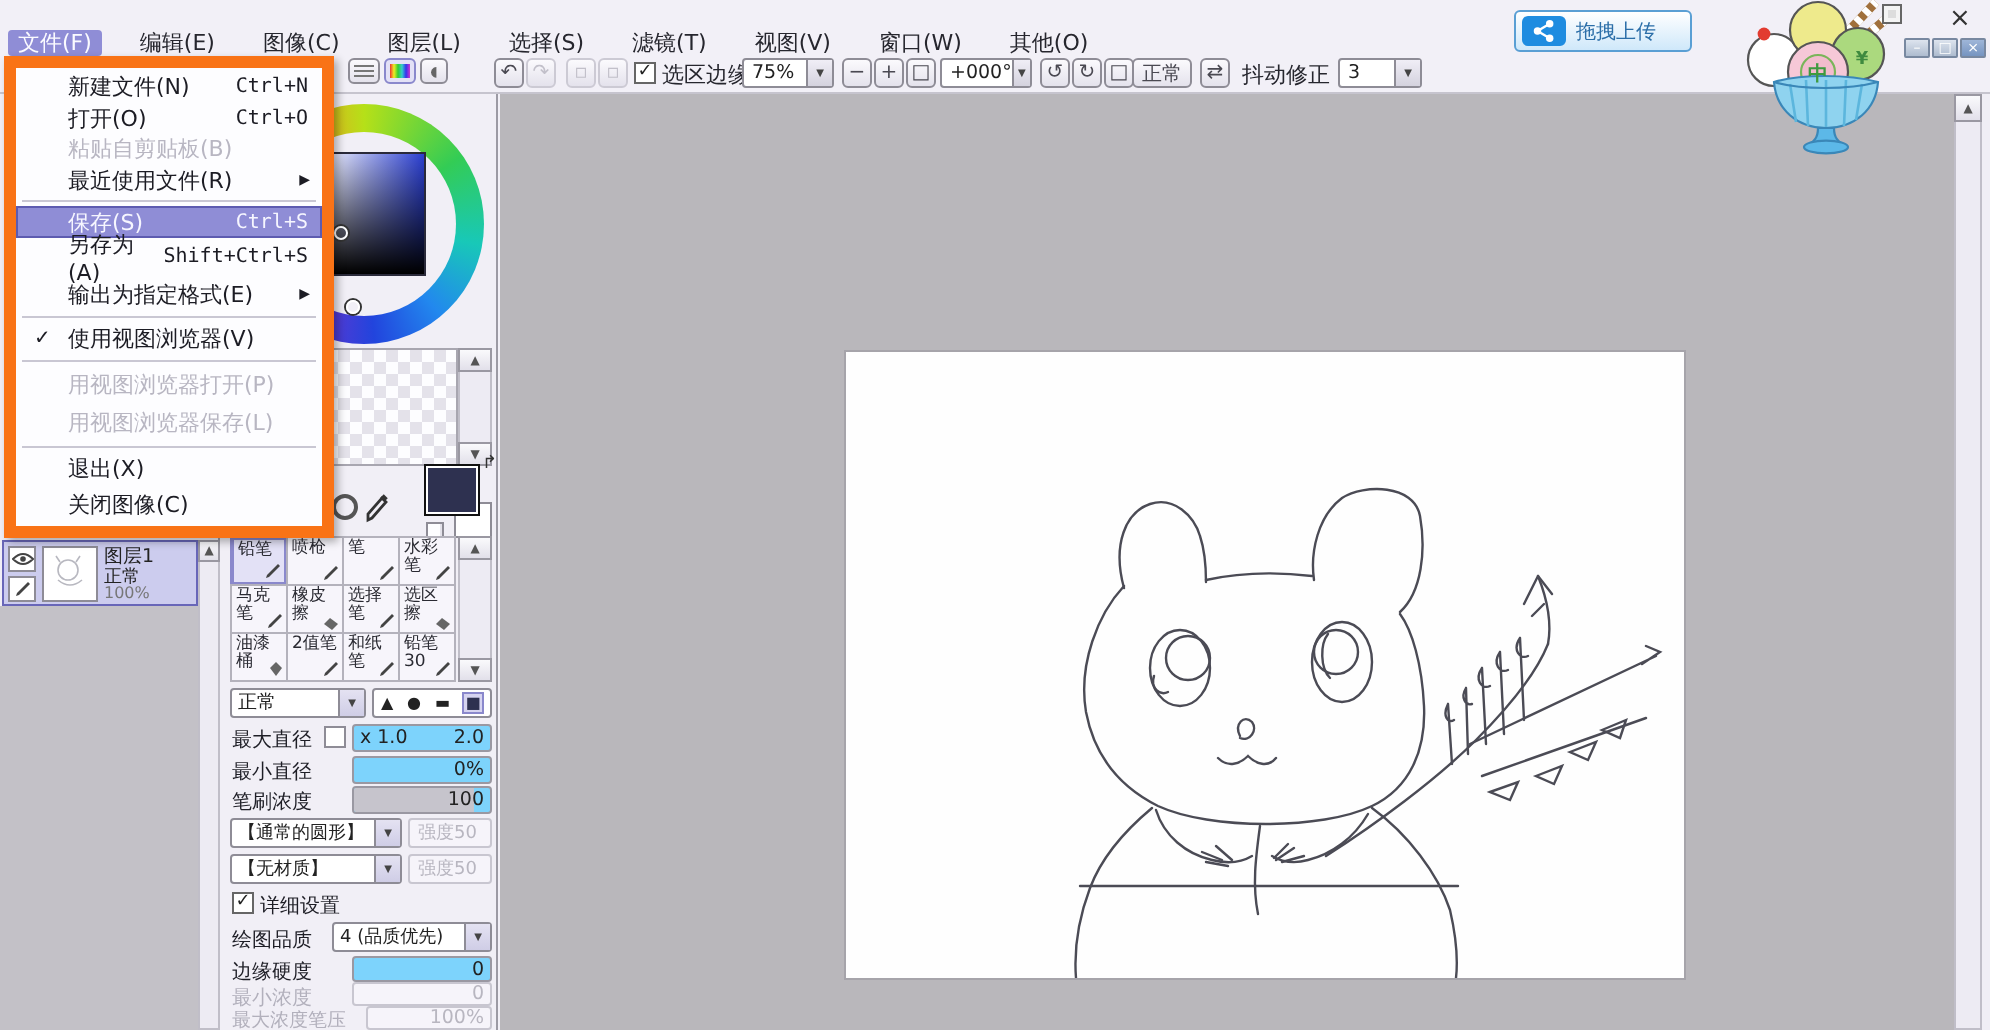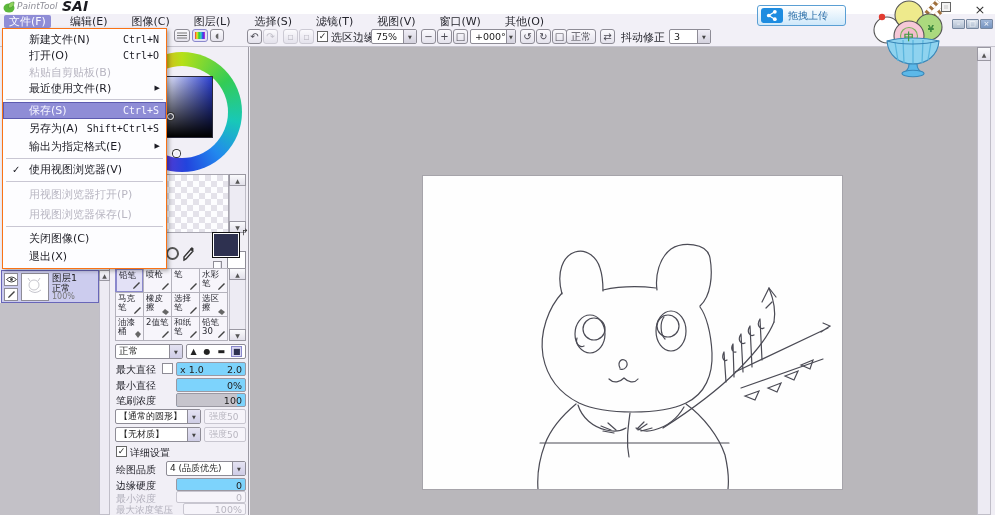--- a/index.html
+++ b/index.html
@@ -21,21 +21,21 @@
   .tbtn.gray{color:#c2c0ca;border-color:#cccad4;}
   .dd{position:absolute;box-sizing:border-box;height:15px;top:1px;border:1px solid #8e8c96;border-radius:2px;background:#fff;
       display:flex;align-items:center;font-size:9.5px;}
   .dd .val{padding-left:4px;flex:1;}
   .dd .dda{width:12px;height:100%;border-left:1px solid #8e8c96;background:linear-gradient(#f0eef6,#d4d2de);
            display:flex;align-items:center;justify-content:center;font-size:5px;color:#444;}
   .tlabel{position:absolute;top:2px;font-size:11px;color:#26262e;}
   .cbox{position:absolute;box-sizing:border-box;width:11px;height:11px;top:3px;border:1px solid #666;background:#fff;
         font-size:9px;line-height:9px;text-align:center;color:#222;}
   
-  .fmenu{left:2px;top:28px;width:165px;height:241px;background:#fdfdff;border:1px solid #f97316;
+  .fmenu{left:2px;top:28px;width:165px;height:241px;background:#fdfdff;border:6px solid #f97316;
          box-shadow:2px 2px 4px rgba(0,0,0,.3);display:flex;flex-direction:column;padding:2px 0;z-index:60;}
   .fm-item{display:flex;align-items:center;padding:0 7px 0 26px;font-size:11px;color:#1c1c24;position:relative;}
   .fm-item .short{margin-left:auto;font-size:10px;font-family:"DejaVu Sans Mono",monospace;}
   .fm-item.dis{color:#b8b6c2;}
   .fm-item.hl{background:#8f8dd6;color:#f6f6ff;outline:1px solid #5d5bb0;outline-offset:-1px;}
   .fm-sep{height:1px;background:#c9c7d3;margin:2px 3px;}
   .fm-check{position:absolute;left:9px;font-size:10px;}
   .fm-arrow{position:absolute;right:6px;font-size:7px;color:#1c1c24;}
   
   .colA{left:0;top:47px;width:110px;height:468px;background:#f1eff6;border-right:1px solid #9c9aa4;}
@@ -88,28 +88,20 @@
   .upload .txt{font-size:10px;color:#2b6ea8;}
   .winclose{left:969px;top:2px;width:22px;height:15px;z-index:80;font-size:13px;color:#333;text-align:center;line-height:15px;}
   .mwc{position:absolute;box-sizing:border-box;width:13px;height:10px;border:1px solid #7888a0;border-radius:1px;
        background:linear-gradient(#dde4ee,#aebccf);color:#fff;font-size:7px;line-height:8px;text-align:center;z-index:80;}
 </style>
 </head>
 <body>
 
 <div class="app">
 
-  <div class="abs titlebar">
-    <svg class="abs" style="left:3px;top:1px" width="13" height="12" viewBox="0 0 13 12">
-      <ellipse cx="6" cy="7" rx="5.5" ry="4.5" fill="#5cb83a"></ellipse>
-      <path d="M6,7 C4,4 7,1 11,1 C11,5 9,7 6,7 Z" fill="#8fd45e" stroke="#3f8f2a" stroke-width="0.6"></path>
-    </svg>
-    <span class="brand-light">PaintTool</span>
-    <span class="brand-bold">SAI</span>
-  </div>
 
   <div class="abs menubar">
     <span class="mb-item active">文件(F)</span>
     <span class="mb-item">编辑(E)</span>
     <span class="mb-item">图像(C)</span>
     <span class="mb-item">图层(L)</span>
     <span class="mb-item">选择(S)</span>
     <span class="mb-item">滤镜(T)</span>
     <span class="mb-item">视图(V)</span>
     <span class="mb-item">窗口(W)</span>
@@ -447,24 +439,24 @@
       </div>
     <div class="fm-sep"></div>
     <div class="fm-item dis" style="height:21px">
         <span>用视图浏览器打开(P)</span>
       </div>
     <div class="fm-item dis" style="height:21px">
         <span>用视图浏览器保存(L)</span>
       </div>
     <div class="fm-sep"></div>
     <div class="fm-item" style="height:19px">
+        <span>退出(X)</span>
+      </div>
+    <div class="fm-item" style="height:19px">
         <span>关闭图像(C)</span>
-      </div>
-    <div class="fm-item" style="height:19px">
-        <span>退出(X)</span>
       </div>
   </div>
 
   <div class="abs upload">
     <span class="ic">
       <svg width="14" height="13" viewBox="0 0 16 16">
           <g fill="#fff">
             <circle cx="4" cy="8" r="2.3"></circle>
             <circle cx="11.5" cy="3.5" r="2.3"></circle>
             <circle cx="11.5" cy="12.5" r="2.3"></circle>

